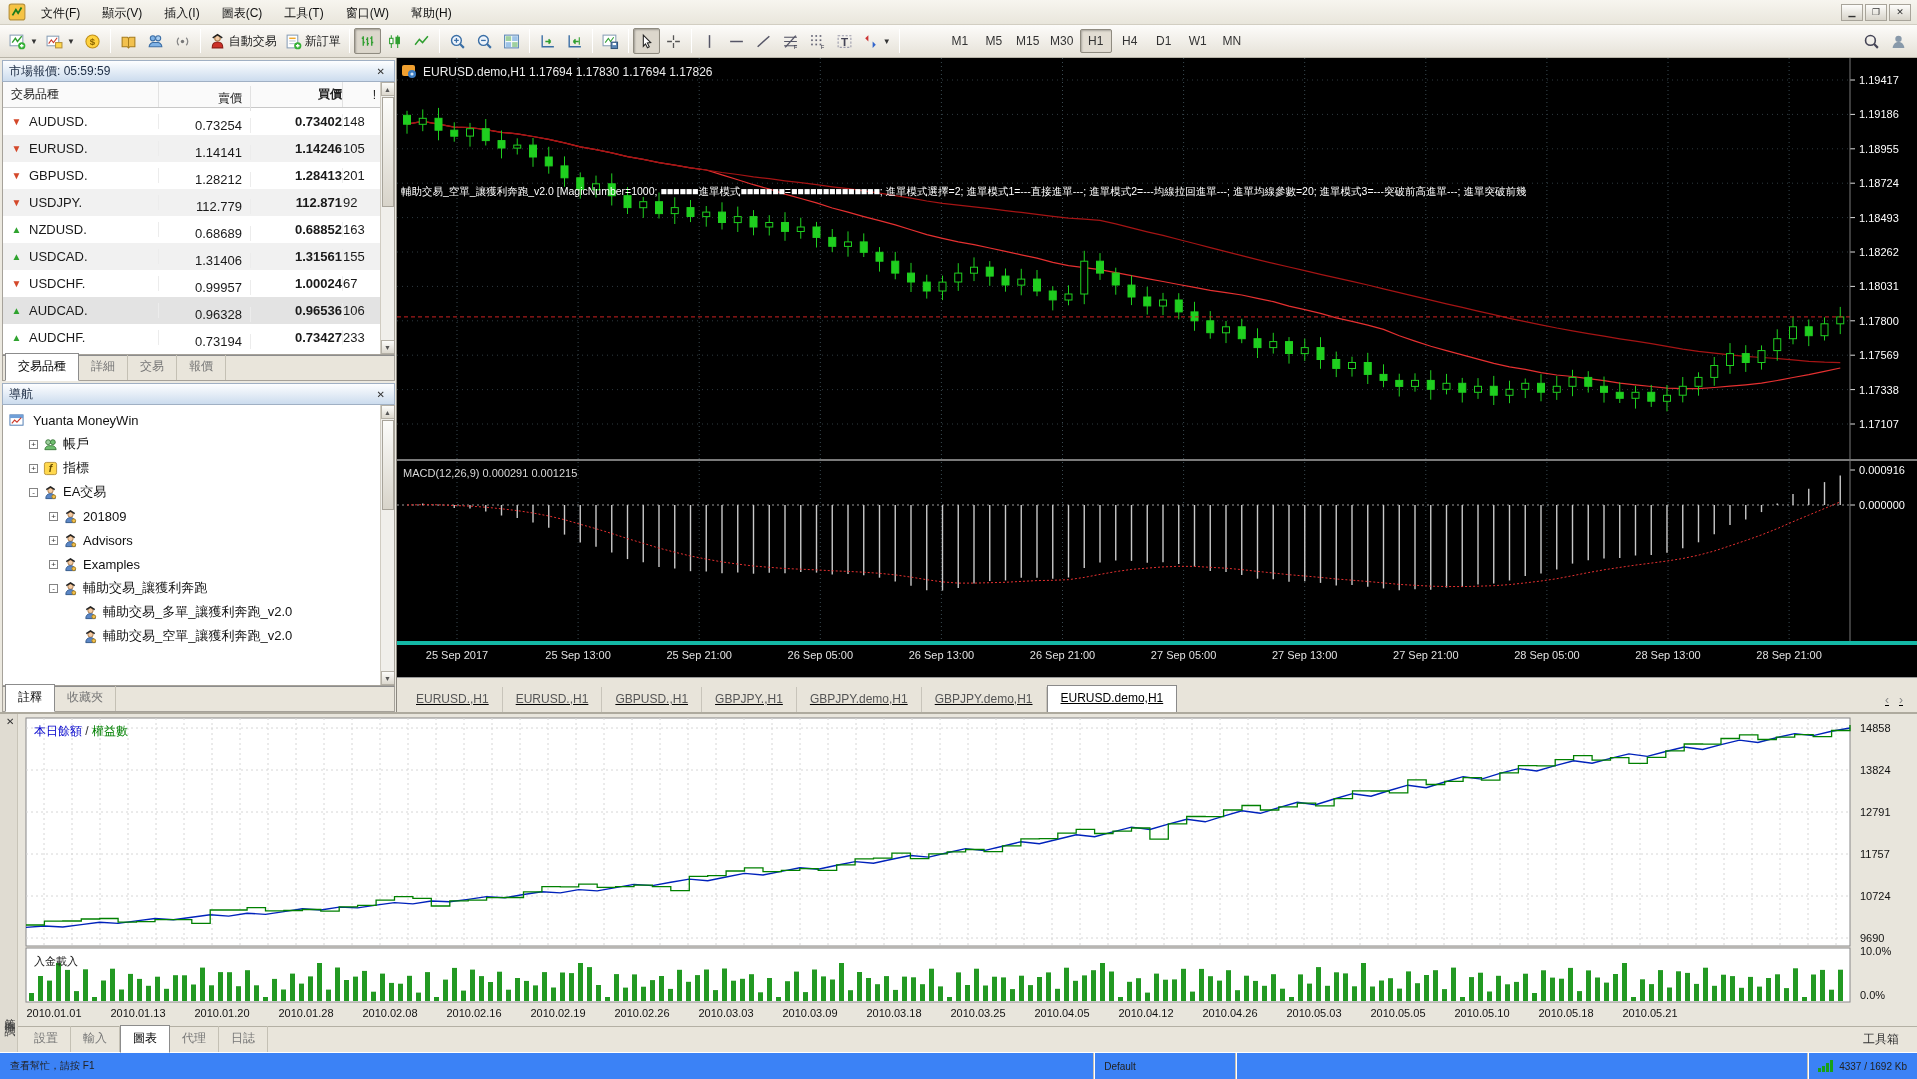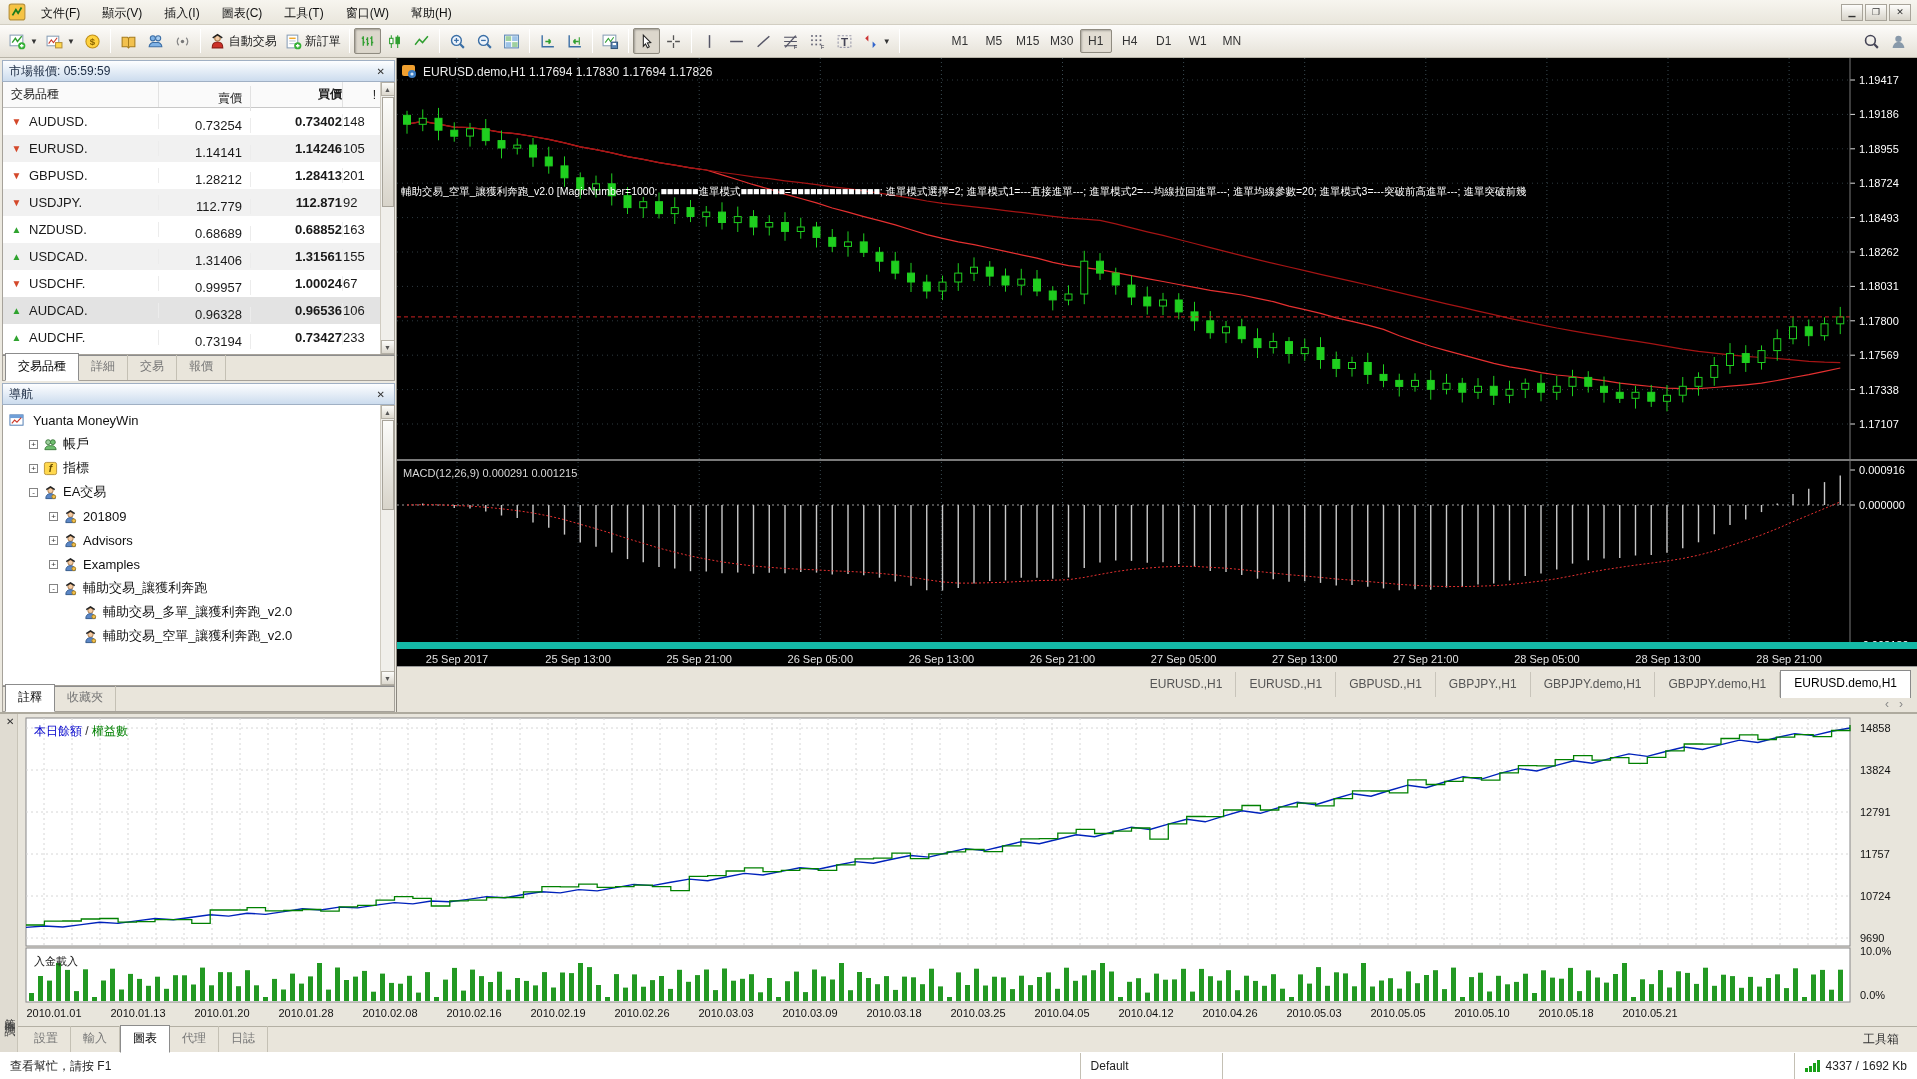--- a/index.html
+++ b/index.html
@@ -46,41 +46,41 @@
 .vscroll .spacer{flex:1;}
 .panel-tabs{height:26px;background:#e9e5db;border:1px solid #a6a29a;border-top:1px solid #8c8c8c;display:flex;align-items:flex-end;padding:0 2px;flex:0 0 auto;}
 .ptab{padding:4px 12px 5px;font-size:12px;color:#777;border-right:1px solid #c4c0b4;}
 .ptab.active{background:#fff;border:1px solid #8c8c8c;border-bottom:1px solid #fff;color:#000;position:relative;top:1px;}
 
 #nav-tree{font-size:13px;color:#111;padding-top:3px;}
 .tree-row{display:flex;align-items:center;height:24px;gap:5px;}
 .expander{width:9px;height:9px;border:1px solid #848484;background:#fff;font-size:8px;line-height:7px;text-align:center;color:#333;flex:0 0 auto;}
 .tree-icon{width:15px;height:15px;flex:0 0 auto;}
 
-#chart-col{flex:1;display:flex;flex-direction:column;background:#fde047;border-left:1px solid #8c8880;}
+#chart-col{flex:1;display:flex;flex-direction:column;background:#fde047;border-left:1px solid #8c8880;text-decoration:underline;}
 #chart-body{flex:1;position:relative;}
 #chart-svg{position:absolute;inset:0;}
-#time-axis{height:24px;background:#000;border-top:7px solid #14b8a6;position:relative;}
+#time-axis{height:36px;background:#000;border-top:4px solid #14b8a6;position:relative;}
 #time-axis span{position:absolute;top:4px;transform:translateX(-50%);color:#e0e0e0;font-size:11px;white-space:nowrap;}
-#chart-tabs{height:46px;background:#e8e4da;border-top:1px solid #999;display:flex;align-items:flex-end;padding:3px 6px 0;flex-direction:column;}
+#chart-tabs{height:35px;background:#e8e4da;border-top:1px solid #999;display:flex;align-items:flex-end;padding:3px 6px 0;}
 #chart-tab-list{display:flex;align-items:flex-end;}
 .chart-tab{padding:5px 13px 6px;font-size:12px;color:#555;border-right:1px solid #c8c4ba;white-space:nowrap;}
 .chart-tab.active{background:#fff;border:1px solid #8a8a8a;border-bottom:none;color:#000;padding-bottom:8px;margin-bottom:-1px;}
 .tab-arrows{margin-left:auto;display:flex;gap:10px;color:#888;font-size:12px;padding:0 8px 5px 0;}
 
 #tester{height:340px;position:relative;background:#e8e5dc;border-top:2px solid #aeaa9e;}
 #tester-strip{position:absolute;left:0;top:0;width:18px;height:100%;background:#e0dcd2;border-right:1px solid #c8c4b8;}
 #tester-strip .panel-close{position:absolute;top:2px;left:3px;margin:0;}
 .v-label{position:absolute;bottom:34px;left:2px;writing-mode:vertical-lr;font-size:11px;color:#444;letter-spacing:2px;}
 #tester-svg{position:absolute;left:18px;top:0;}
 #tester-tabs{position:absolute;left:18px;right:0;bottom:0;height:26px;background:#e9e5db;border-top:1px solid #b4b0a4;display:flex;align-items:flex-end;padding:0 4px;}
 #tester-tab-list{display:flex;align-items:flex-end;}
 #toolbox{margin-left:auto;font-size:12px;color:#333;padding:4px 14px;}
 
-#statusbar{height:27px;display:flex;align-items:stretch;background:#ffffff;border-top:1px solid #fff;box-shadow:0 -2px 0 #c4c0b4;font-size:12px;color:#222;}
+#statusbar{height:27px;display:flex;align-items:stretch;background:#3b82f6;border-top:1px solid #fff;box-shadow:0 -2px 0 #c4c0b4;font-size:10px;color:#222;}
 .sb-cell{display:flex;align-items:center;padding:0 10px;border-right:1px solid #c4c0b4;box-shadow:1px 0 0 #fff;}
 #sb-help{flex:1 1 auto;}
 #sb-profile{width:142px;}
 #sb-spacer{width:572px;}
 #sb-traffic{border-right:none;gap:6px;}
 .conn{display:flex;align-items:flex-end;gap:1px;height:12px;}
 .conn i{display:block;width:3px;background:#18a018;}
 </style>
 </head>
 <body>

